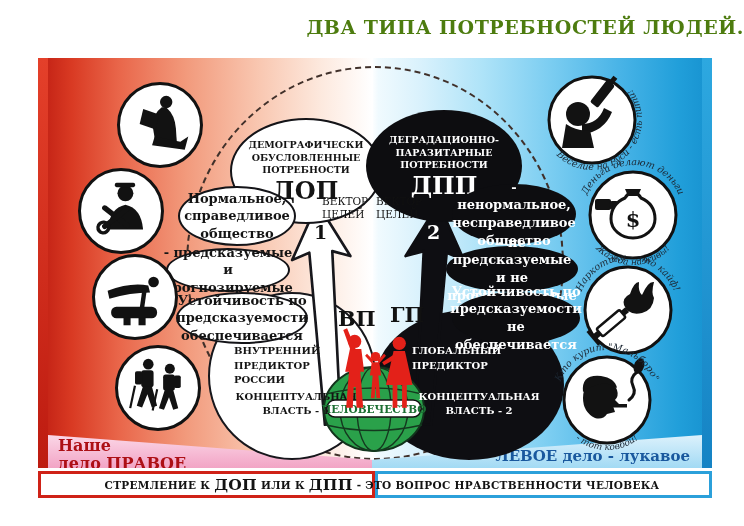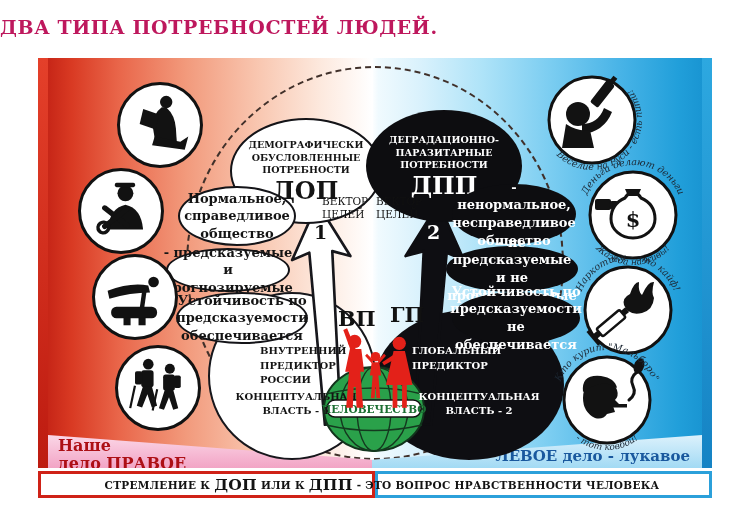--- a/index.html
+++ b/index.html
@@ -1,20 +1,20 @@
 <!DOCTYPE html>
 <html><head>
 <meta charset="utf-8">
 <style>
   html,body{margin:0;padding:0;background:#fff;}
   .stage{position:relative;width:744px;height:526px;background:#fff;overflow:hidden;
          font-family:"DejaVu Serif", serif;color:#151515;}
 
-  .title{position:absolute;top:16px;left:0;right:0;text-align:left;
-         font-size:19px;font-weight:bold;letter-spacing:.6px;color:#be185d;}
+  .title{position:absolute;top:16px;left:0;right:0;text-align:right;
+         font-size:19px;font-weight:bold;letter-spacing:.6px;color:#4d7c0f;}
 
   .poster{position:absolute;left:38px;top:58px;width:674px;height:410px;
     background:linear-gradient(to right,
       #bf1d12 0%, #d93a23 5%, #e9664a 12%, #f29a7c 22%, #f9c8b2 33%, #fde9de 42%, #ffffff 49.5%,
       #f0fafe 50.5%, #d8f1fc 57%, #aee3f8 66%, #7bcdf1 76%, #45b2e6 87%, #219fda 95%, #1691cf 100%);}
   .bar-left{position:absolute;left:0;top:0;width:10px;height:100%;
       background:linear-gradient(#e4402a,#bd1b10);z-index:8;}
   .bar-right{position:absolute;right:0;top:0;width:10px;height:100%;
       background:linear-gradient(#2da8e0,#1583c4);z-index:8;}
   .fold{position:absolute;left:333px;top:0;width:2px;height:100%;background:rgba(255,255,255,.85);z-index:1;}
@@ -121,21 +121,21 @@
     <div class="oval oval-black bullet" style="left:414px;top:126px;width:124px;height:60px;">- ненормальное, несправедливое общество</div>
     <div class="oval oval-black bullet" style="left:408px;top:188px;width:132px;height:46px;">- не предсказуемые и не прогнозируемые</div>
     <div class="oval oval-black bullet" style="left:414px;top:234px;width:128px;height:52px;">Устойчивость по предсказуемости не обеспечивается</div>
 
     <div class="veclabel" style="left:284px;top:137px;">ВЕКТОР ЦЕЛЕЙ</div>
     <div class="veclabel" style="left:338px;top:137px;">ВЕКТОР ЦЕЛЕЙ</div>
     <div class="vecnum" style="left:276px;top:163px;color:#111;">1</div>
     <div class="vecnum" style="left:389px;top:163px;color:#fff;">2</div>
 
     <div class="bigabbr" style="left:300px;top:248px;">ВП</div>
-    <div class="predictor" style="left:222px;top:286px;width:100px;color:#141414;">ВНУТРЕННИЙ ПРЕДИКТОР РОССИИ</div>
+    <div class="predictor" style="left:196px;top:286px;width:100px;color:#141414;">ВНУТРЕННИЙ ПРЕДИКТОР РОССИИ</div>
     <div class="power" style="left:188px;top:332px;width:140px;color:#141414;">КОНЦЕПТУАЛЬНАЯ ВЛАСТЬ - 1</div>
 
     <div class="bigabbr" style="left:352px;top:244px;">ГП</div>
     <div class="predictor" style="left:374px;top:286px;width:104px;color:#fff;">ГЛОБАЛЬНЫЙ ПРЕДИКТОР</div>
     <div class="power" style="left:366px;top:332px;width:150px;color:#fff;">КОНЦЕПТУАЛЬНАЯ ВЛАСТЬ - 2</div>
 
     <svg class="globe" viewBox="0 0 104 90">
       <ellipse cx="52" cy="45" rx="50" ry="42" fill="#2aa14a" stroke="#12331c" stroke-width="2"></ellipse>
       <ellipse cx="52" cy="45" rx="17" ry="42" fill="none" stroke="#14391f" stroke-width="1.4"></ellipse>
       <ellipse cx="52" cy="45" rx="34" ry="42" fill="none" stroke="#14391f" stroke-width="1.4"></ellipse>

